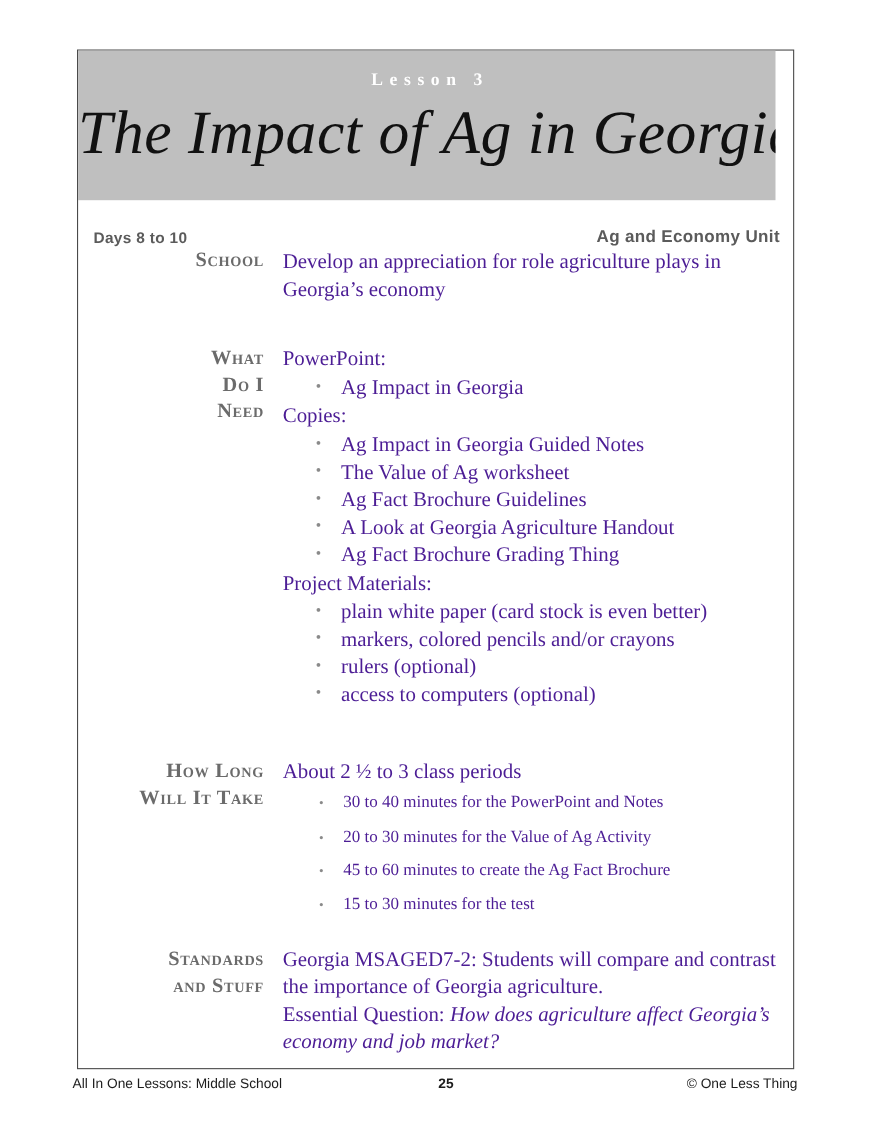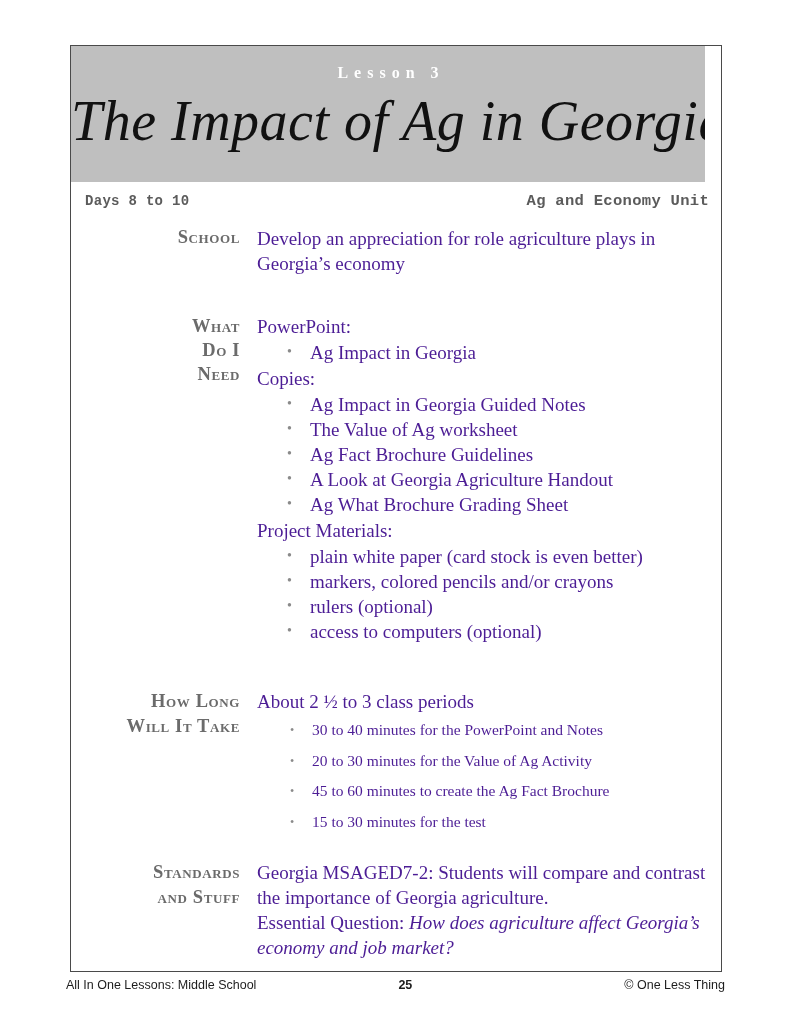--- a/index.html
+++ b/index.html
@@ -64,28 +64,28 @@
     line-height: 70px;
     letter-spacing: 0.5px;
     white-space: nowrap;
   }
 
   
   #subheader-row {
     position: absolute;
     left: 0;
     right: 0;
-    top: 136px;
+    top: 151px;
     height: 38px;
     padding: 0 12px 0 14px;
     box-sizing: border-box;
     display: flex;
     align-items: center;
     justify-content: space-between;
-    font-family: Liberation Mono, monospace;
+    font-family: Liberation Sans, sans-serif;
     font-weight: bold;
     font-size: 15.5px;
     color: #5b5b5b;
     letter-spacing: 0.3px;
   }
   #subheader-row .days-num { font-size: 14px; }
 
   
   #content {
     position: absolute;
@@ -217,21 +217,21 @@
         <ul class="bullets">
             <li>Ag Impact in Georgia</li>
           </ul>
 
         <p>Copies:</p>
         <ul class="bullets">
             <li>Ag Impact in Georgia Guided Notes</li>
             <li>The Value of Ag worksheet</li>
             <li>Ag Fact Brochure Guidelines</li>
             <li>A Look at Georgia Agriculture Handout</li>
-            <li>Ag What Brochure Grading Sheet</li>
+            <li>Ag Fact Brochure Grading Thing</li>
           </ul>
 
         <p>Project Materials:</p>
         <ul class="bullets">
             <li>plain white paper (card stock is even better)</li>
             <li>markers, colored pencils and/or crayons</li>
             <li>rulers (optional)</li>
             <li>access to computers (optional)</li>
           </ul>
       </div>

